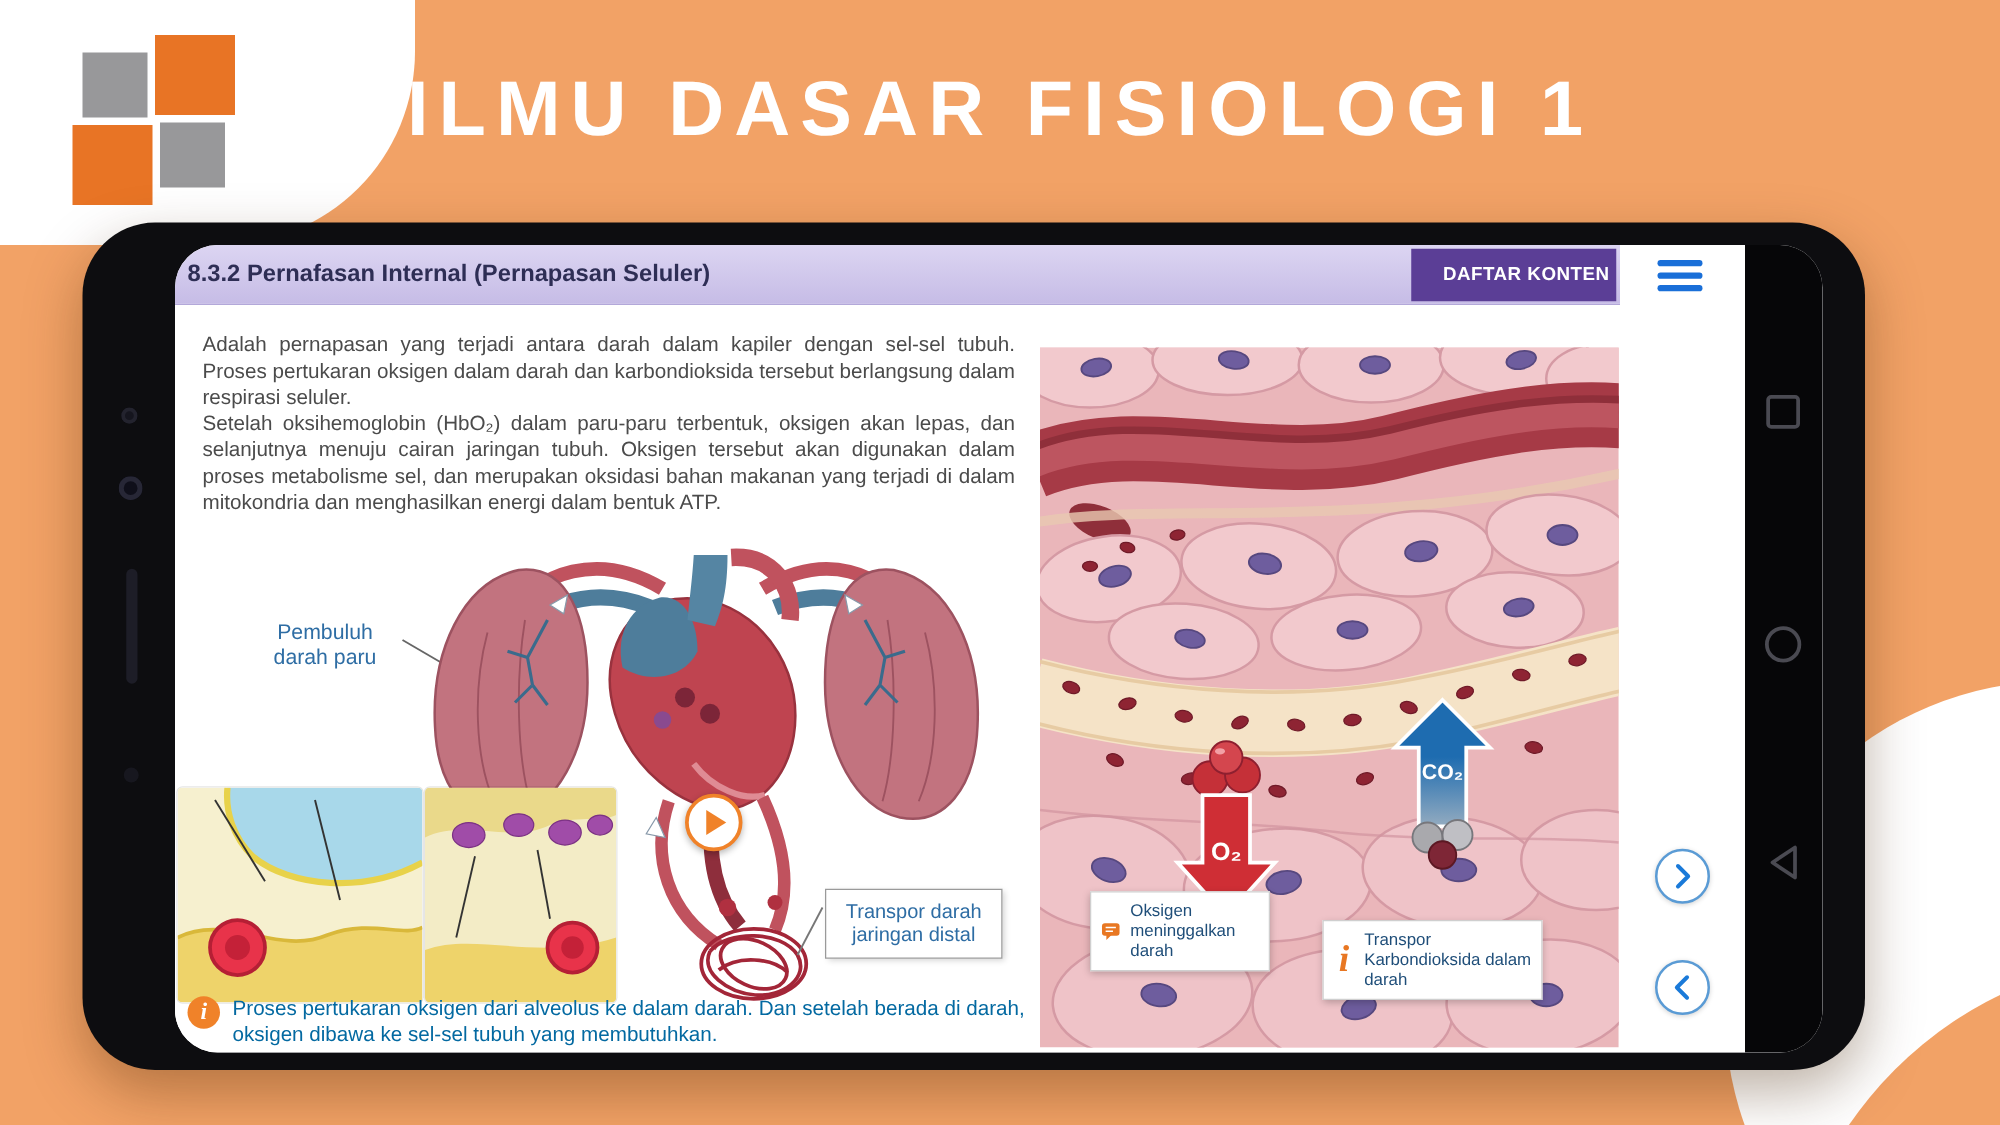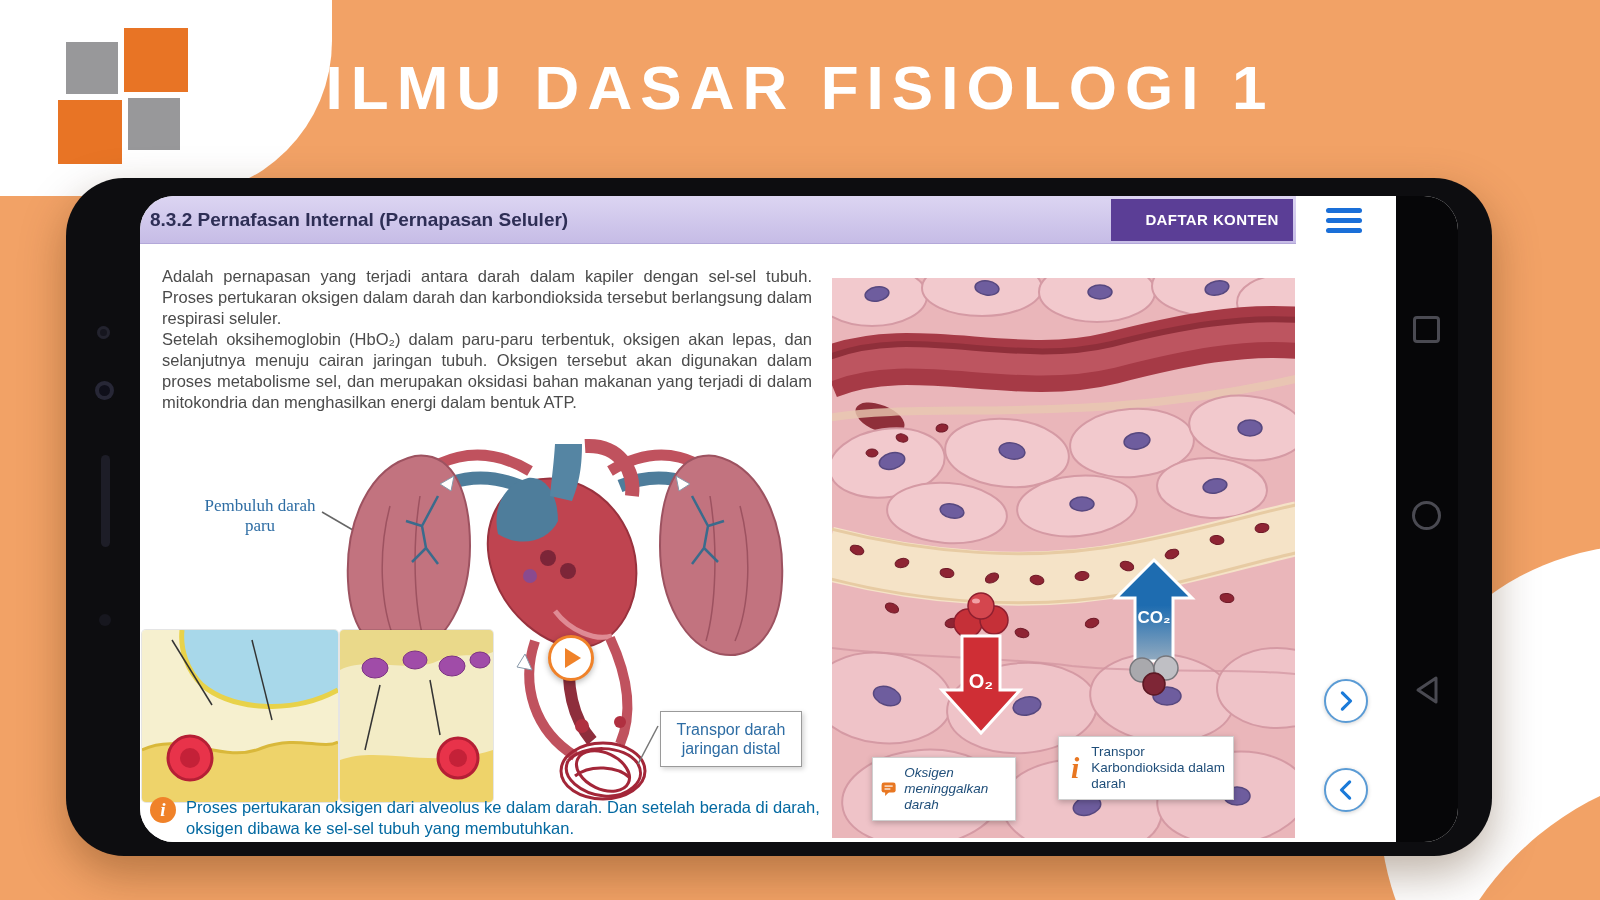--- a/index.html
+++ b/index.html
@@ -32,52 +32,52 @@
     background:#0f0f1a; box-shadow:inset 0 0 0 4px #272736; }
   .earpiece { position:absolute; left:35px; top:277px; width:9px; height:92px; border-radius:6px; background:#1d1d27; }
   .sensor-dot { position:absolute; left:33px; top:436px; width:12px; height:12px; border-radius:50%; background:#17171f; }
 
   .screen-wrap { position:absolute; left:74px; top:18px; width:1318px; height:646px; border-radius:34px;
     overflow:hidden; display:flex; background:#ffffff; }
 
   .app-area { width:1156px; display:flex; flex-direction:column; }
   .app-header { height:48px; background:linear-gradient(180deg,#dcd5f2,#c6bce6); display:flex; align-items:center; border-bottom:1px solid #b3a8d9; }
   .header-title { flex:1; font-size:19px; font-weight:bold; color:#2e2e55; padding-left:10px; white-space:nowrap; overflow:hidden; }
-  .toc-btn { width:182px; height:42px; margin-right:3px; background:#5B3E96; color:#ffffff; font-weight:bold;
+  .toc-btn { width:164px; height:42px; margin-right:3px; background:#5B3E96; color:#ffffff; font-weight:bold;
     font-size:15px; border:none; letter-spacing:0.4px; font-family:"Liberation Sans",sans-serif; cursor:pointer;padding-left:20px; }
 
   .app-content { position:relative; flex:1; background:#ffffff; }
 
   
   .left-panel { position:absolute; left:0; top:0; width:692px; height:598px;margin-top:12px; }
   .paragraphs { position:absolute; left:22px; top:10px; width:650px; font-size:16.5px; line-height:21px;
     color:#4b4b4b; text-align:justify; }
   .lung-label { position:absolute; left:58px; top:240px; width:124px; text-align:center; color:#2e6da4;
-    font-size:17px; line-height:20px;font-family:Liberation Serif, serif; }
+    font-size:17px; line-height:20px; }
   .anatomy { position:absolute; left:180px; top:170px; width:490px; height:390px; }
   .inset { position:absolute; top:374px; height:172px; border-radius:4px; overflow:hidden; box-shadow:0 0 0 1px rgba(0,0,0,0.1); }
   .inset1 { left:2px; width:196px; }
   .inset2 { left:200px; width:153px; }
   .play-btn { position:absolute; left:408px; top:379px; width:46px; height:46px; border-radius:50%; background:#ffffff;
     border:3px solid #f08229; box-shadow:0 2px 6px rgba(0,0,0,0.3); display:flex; align-items:center; justify-content:center; cursor:pointer; }
   .play-tri { width:0; height:0; border-left:16px solid #f08229; border-top:10px solid transparent; border-bottom:10px solid transparent; margin-left:4px; }
   .distal-box { position:absolute; left:520px; top:455px; width:142px; padding:8px 6px; background:#ffffff;
     border:1px solid #9a9a9a; box-shadow:2px 2px 5px rgba(0,0,0,0.18); color:#2e6da4; font-size:16px; line-height:19px; text-align:center; }
   .info-row { position:absolute; left:10px; top:541px; width:678px; display:flex; gap:10px; align-items:flex-start; }
   .info-circle { flex:0 0 26px; width:26px; height:26px; border-radius:50%; background:#f08229; color:#ffffff;
     font-family:"Liberation Serif",serif; font-style:italic; font-weight:bold; font-size:19px;
     display:flex; align-items:center; justify-content:center; }
   .info-text { color:#0369a1; font-size:16.5px; line-height:21px; }
 
   
   .right-panel { position:absolute; left:692px; top:0; width:464px; height:598px; }
   .tissue { position:absolute; left:0; top:34px; width:463px; height:560px; }
   .caption { position:absolute; background:#ffffff; border:1px solid #cfcfcf; box-shadow:0 2px 6px rgba(0,0,0,0.25);
     display:flex; align-items:center; gap:8px; padding:6px 8px; height:64px; }
-  .caption1 { left:40px; top:513px; width:144px;font-style:italic; }
+  .caption1 { left:40px; top:469px; width:144px; }
   .caption2 { left:226px; top:492px; width:176px; }
   .caption-text { font-size:13.5px; line-height:16px; color:#1f4e79; }
   .i-italic { font-family:"Liberation Serif",serif; font-style:italic; font-weight:bold; font-size:30px; color:#e87722; line-height:1; padding:0 4px; }
 
   
   .side-rail { width:100px; position:relative; background:#ffffff; }
   .hamburger { position:absolute; left:30px; top:12px; width:36px; cursor:pointer; }
   .hamburger .bar { height:4.5px; background:#1a6fd8; border-radius:3px; margin-bottom:5.5px; }
   .nav-circle { position:absolute; left:28px; width:44px; height:44px; border-radius:50%; background:#ffffff;
     border:2px solid #5a9bd5; display:flex; align-items:center; justify-content:center;

